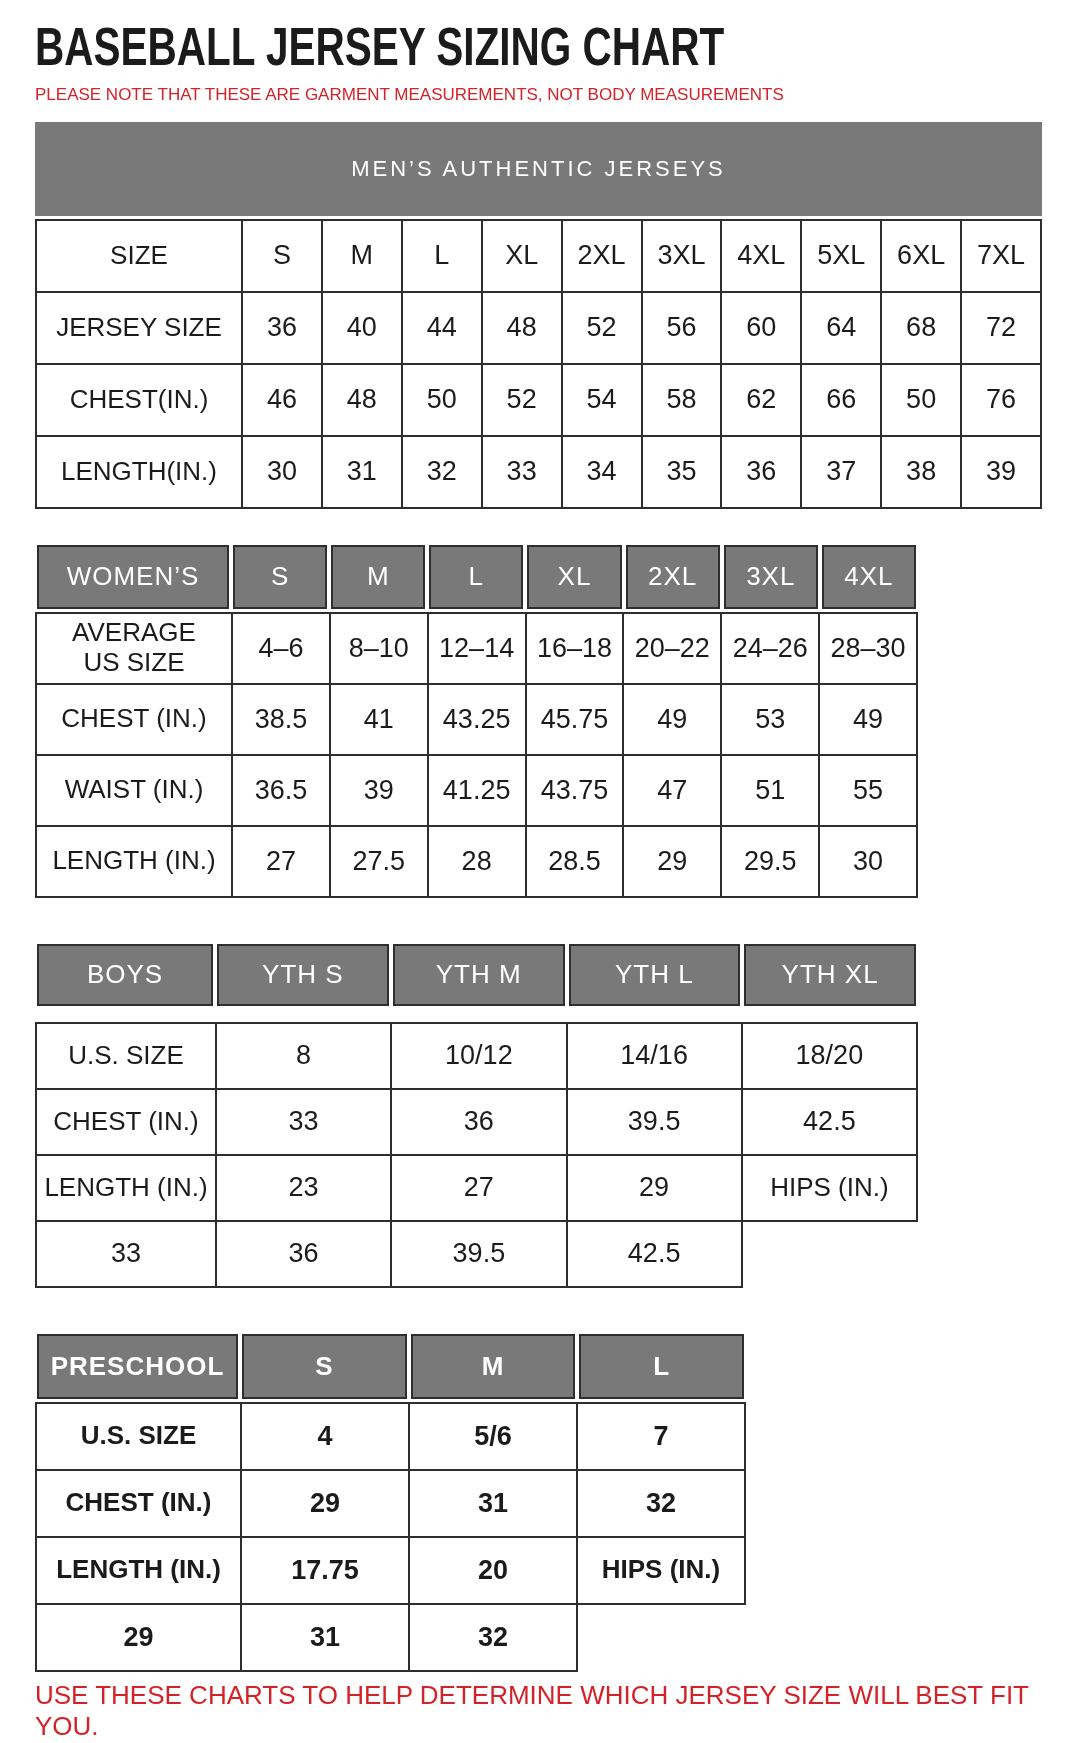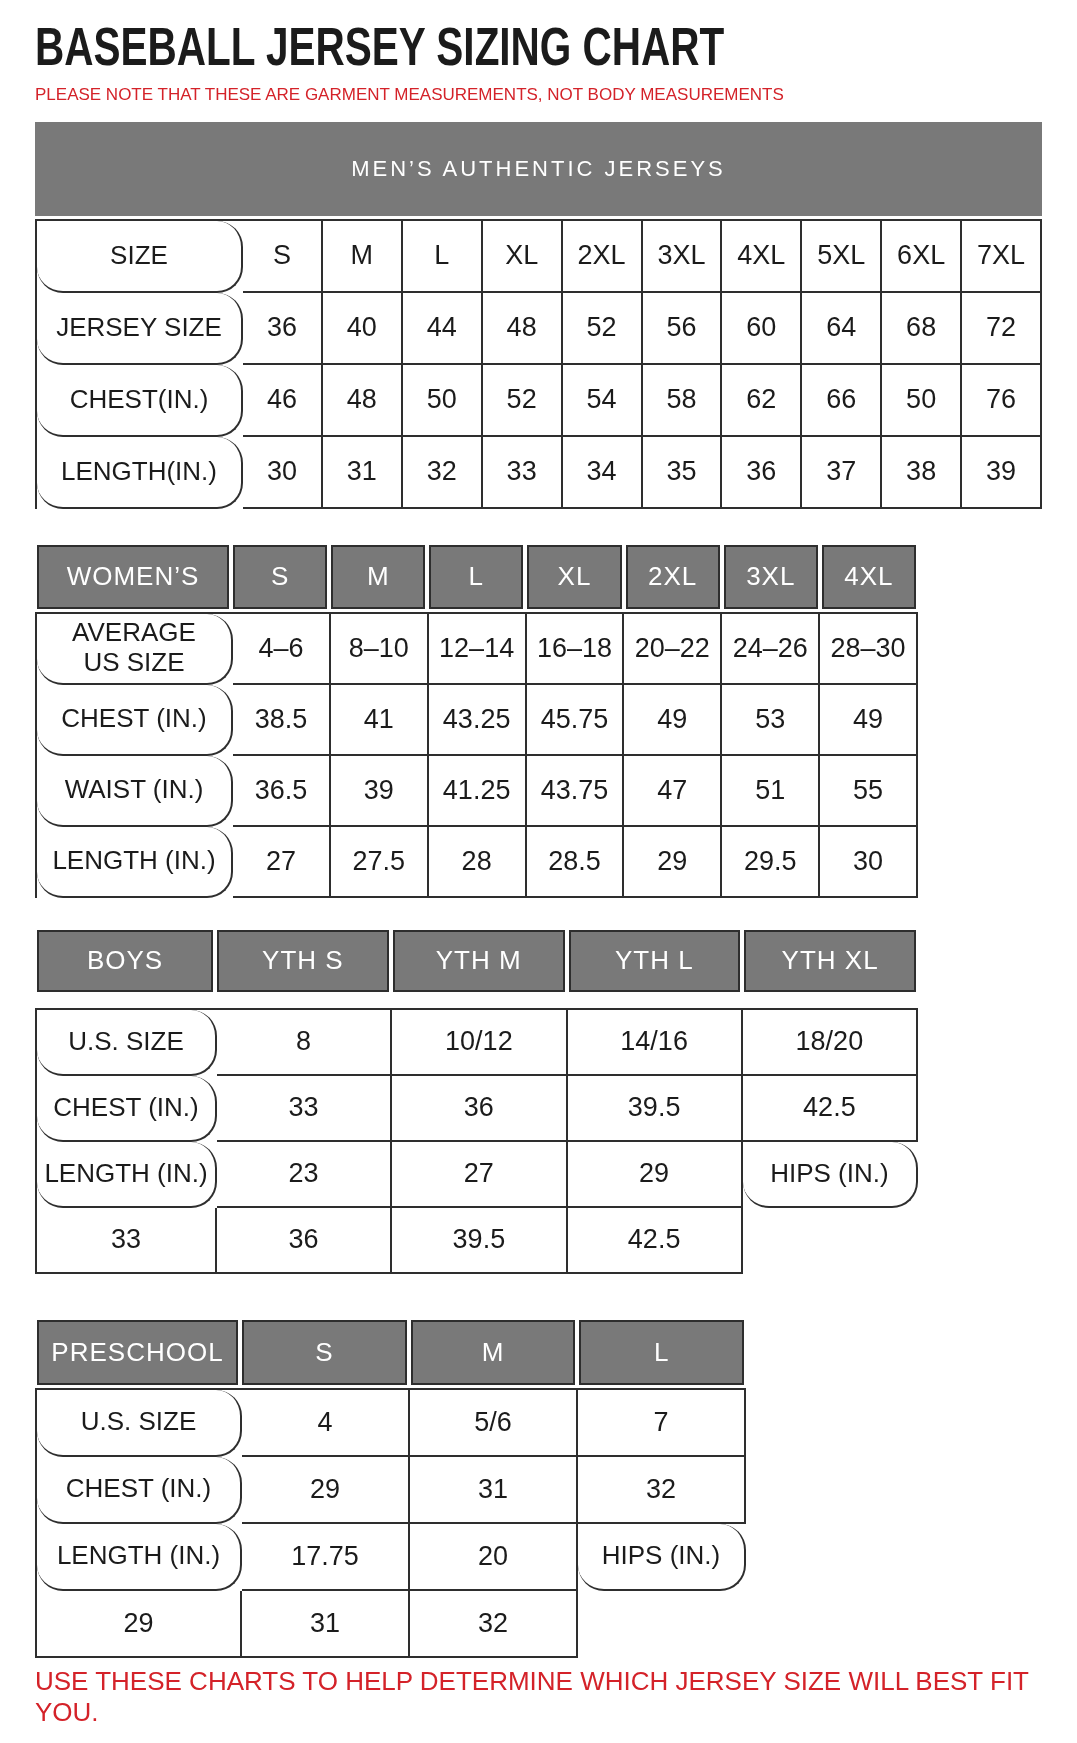--- a/index.html
+++ b/index.html
@@ -31,23 +31,23 @@
     color:var(--red);
     font-size:17px;
     font-weight:500;
     line-height:1.12;
     max-width:880px;
     margin:0 0 18px 0;
   }
 
   section{ margin:0; }
   .mens{ margin-bottom:36px; }
-  .womens{ margin-bottom:32px; }
+  .womens{ margin-bottom:46px; }
   .boys{ margin-bottom:46px; }
-  .preschool{ margin-bottom:8px; }
+  .preschool{ margin-bottom:8px;font-weight:bold; }
 
   .banner{
     width:1007px;
     height:94px;
     background:var(--gray);
     color:#ffffff;
     display:flex;
     align-items:center;
     justify-content:center;
     font-size:22px;
@@ -80,21 +80,21 @@
     border-bottom:2px solid var(--border);
     display:flex;
     align-items:center;
     justify-content:center;
     text-align:center;
     font-size:27px;
     padding:0 4px;
     white-space:pre-line;
     line-height:1.15;
   }
-  .lab{ font-size:26px;border-radius:26px; }
+  .lab{ font-size:26px; }
 
   .mens .grid{ width:1007px; grid-template-columns:206px repeat(10,1fr); grid-auto-rows:72px; }
 
   .womens .hdr-row,
   .womens .grid{ width:883px; grid-template-columns:196px repeat(7,1fr); }
   .womens .hdr-row{ grid-auto-rows:64px; }
   .womens .grid{ grid-auto-rows:71px; }
 
   .boys .hdr-row,
   .boys .grid{ width:883px; grid-template-columns:180px repeat(4,1fr);margin-top:16px; }

